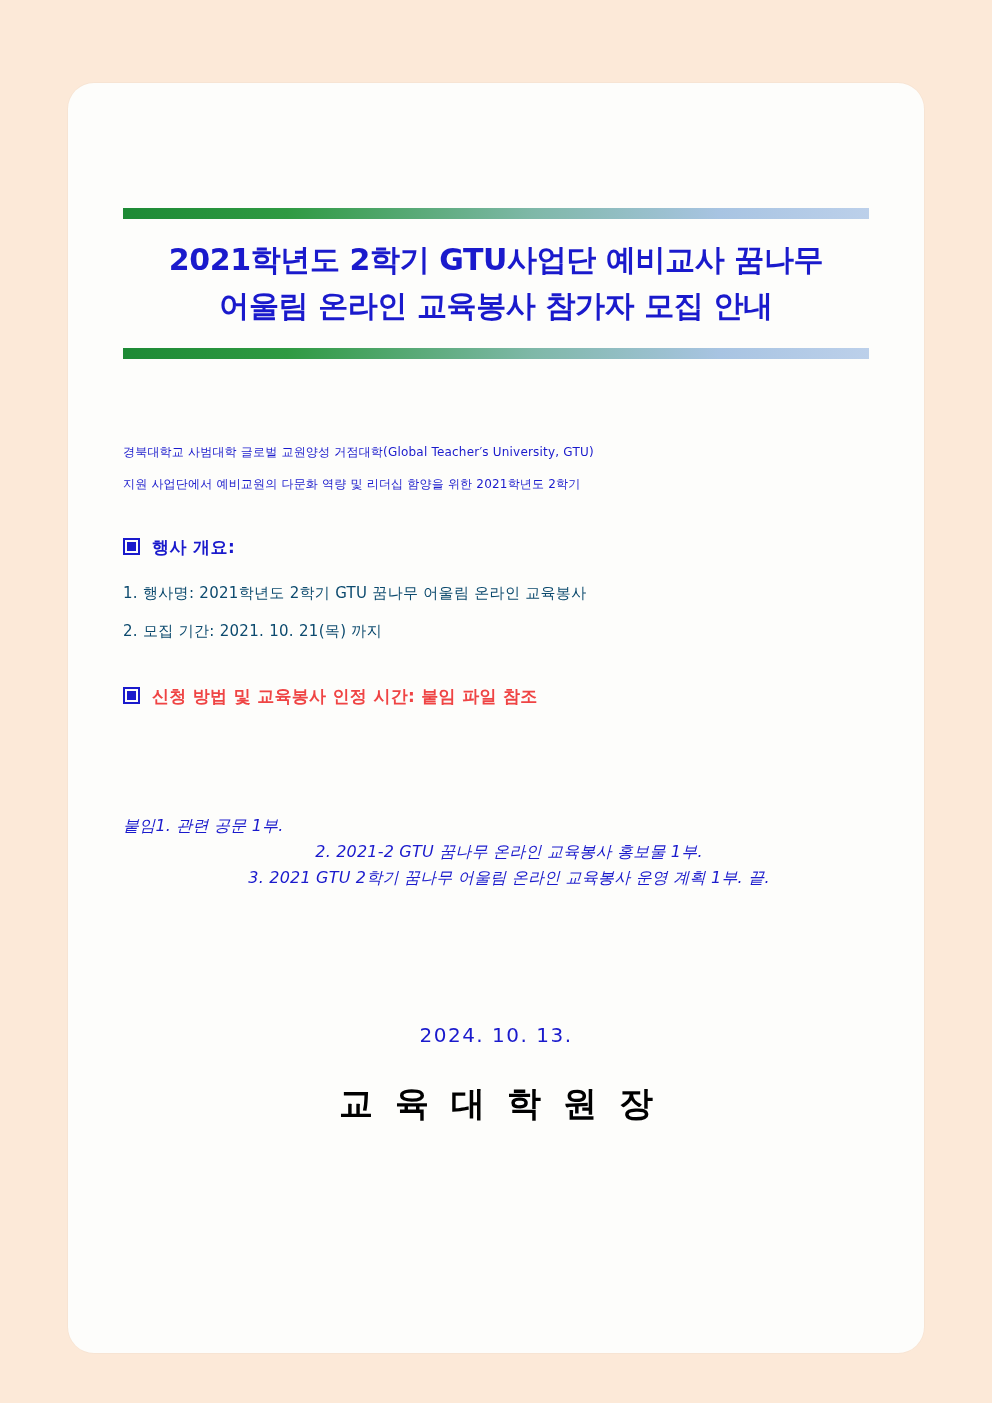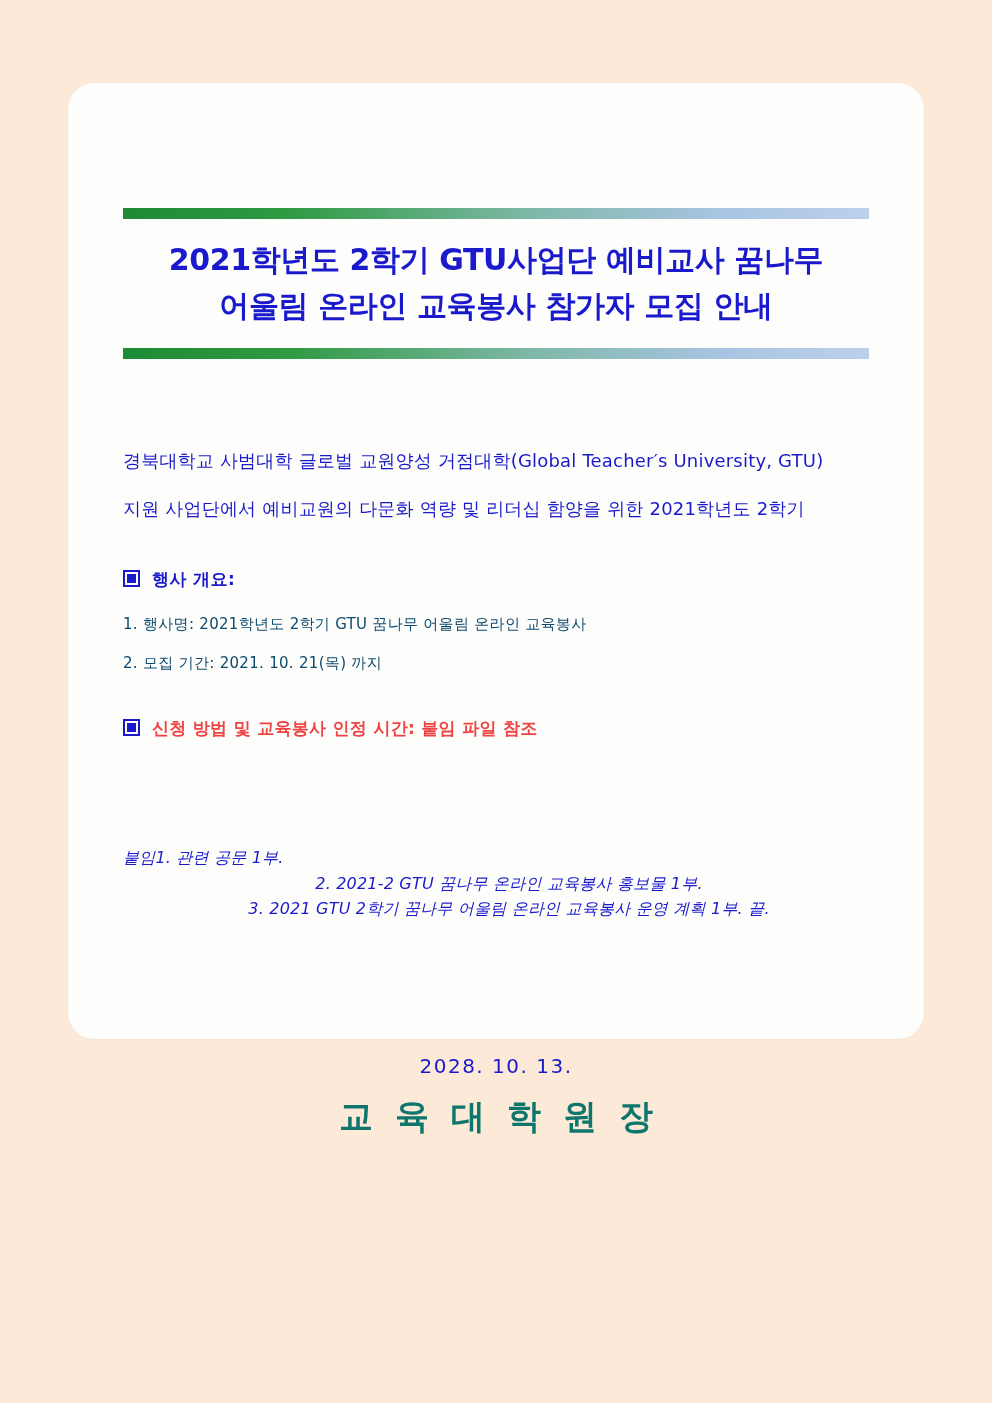--- a/index.html
+++ b/index.html
@@ -11,21 +11,21 @@
     height: 1403px;
     background: #fce9d8;
     font-family: "DejaVu Sans", "Liberation Sans", sans-serif;
     overflow: hidden;
   }
   .page {
     position: absolute;
     left: 68px;
     top: 83px;
     width: 856px;
-    height: 956px;
+    height: 1270px;
     background: #fdfdfb;
     border-radius: 26px;
     box-shadow: 0 0 0 1px rgba(0,0,0,0.02);
   }
   .inner {
     position: absolute;
     left: 55px;
     top: 125px;
     right: 55px;
   }
@@ -45,21 +45,21 @@
     font-size: 30px;
     font-weight: bold;
     line-height: 1.52;
     letter-spacing: -0.4px;
     padding: 4px 0 6px 0;
   }
   .title-line { display: block; }
   
   .body-text {
     color: #1a1acc;
-    font-size: 18px;
+    font-size: 12px;
     line-height: 2.65;
     letter-spacing: 0.2px;
   }
   .para { margin-bottom: 16px; }
   .para .ln { display: block; }
   .section-head {
     color: #1a1acc;
     font-size: 17px;
     font-weight: bold;
     letter-spacing: 0.4px;
@@ -106,23 +106,23 @@
   .attach .ln { display: block; font-style: italic; }
   .attach .ln.indent { padding-left: 26px; text-align: center; }
   .date {
     margin-top: 132px;
     text-align: center;
     color: #1a1acc;
     font-size: 20px;
     letter-spacing: 1.5px;
   }
   .signer {
-    margin-top: 16px;
+    margin-top: 34px;
     text-align: center;
-    color: #0f766e;
+    color: #000000;
     font-size: 34px;
     font-weight: bold;
     letter-spacing: 22px;
     padding-left: 22px;
   }
 </style>
 </head>
 <body>
 
 <div class="page">
@@ -154,17 +154,17 @@
     <div class="section-head">
       <span class="bullet-mark"></span><span class="section-head-inline">신청 방법 및 교육봉사 인정 시간:  붙임 파일 참조</span>
     </div>
 
     <div class="attach">
       <span class="ln">붙임1. 관련 공문  1부.</span>
       <span class="ln indent">2. 2021-2 GTU 꿈나무 온라인 교육봉사 홍보물  1부.</span>
       <span class="ln indent">3. 2021 GTU 2학기 꿈나무 어울림 온라인 교육봉사 운영 계획  1부. 끝.</span>
     </div>
 
-    <div class="date">2028. 10. 13.</div>
+    <div class="date">2024. 10. 13.</div>
     <div class="signer">교육대학원장</div>
 
   </div>
 </div>
 
 </body></html>

